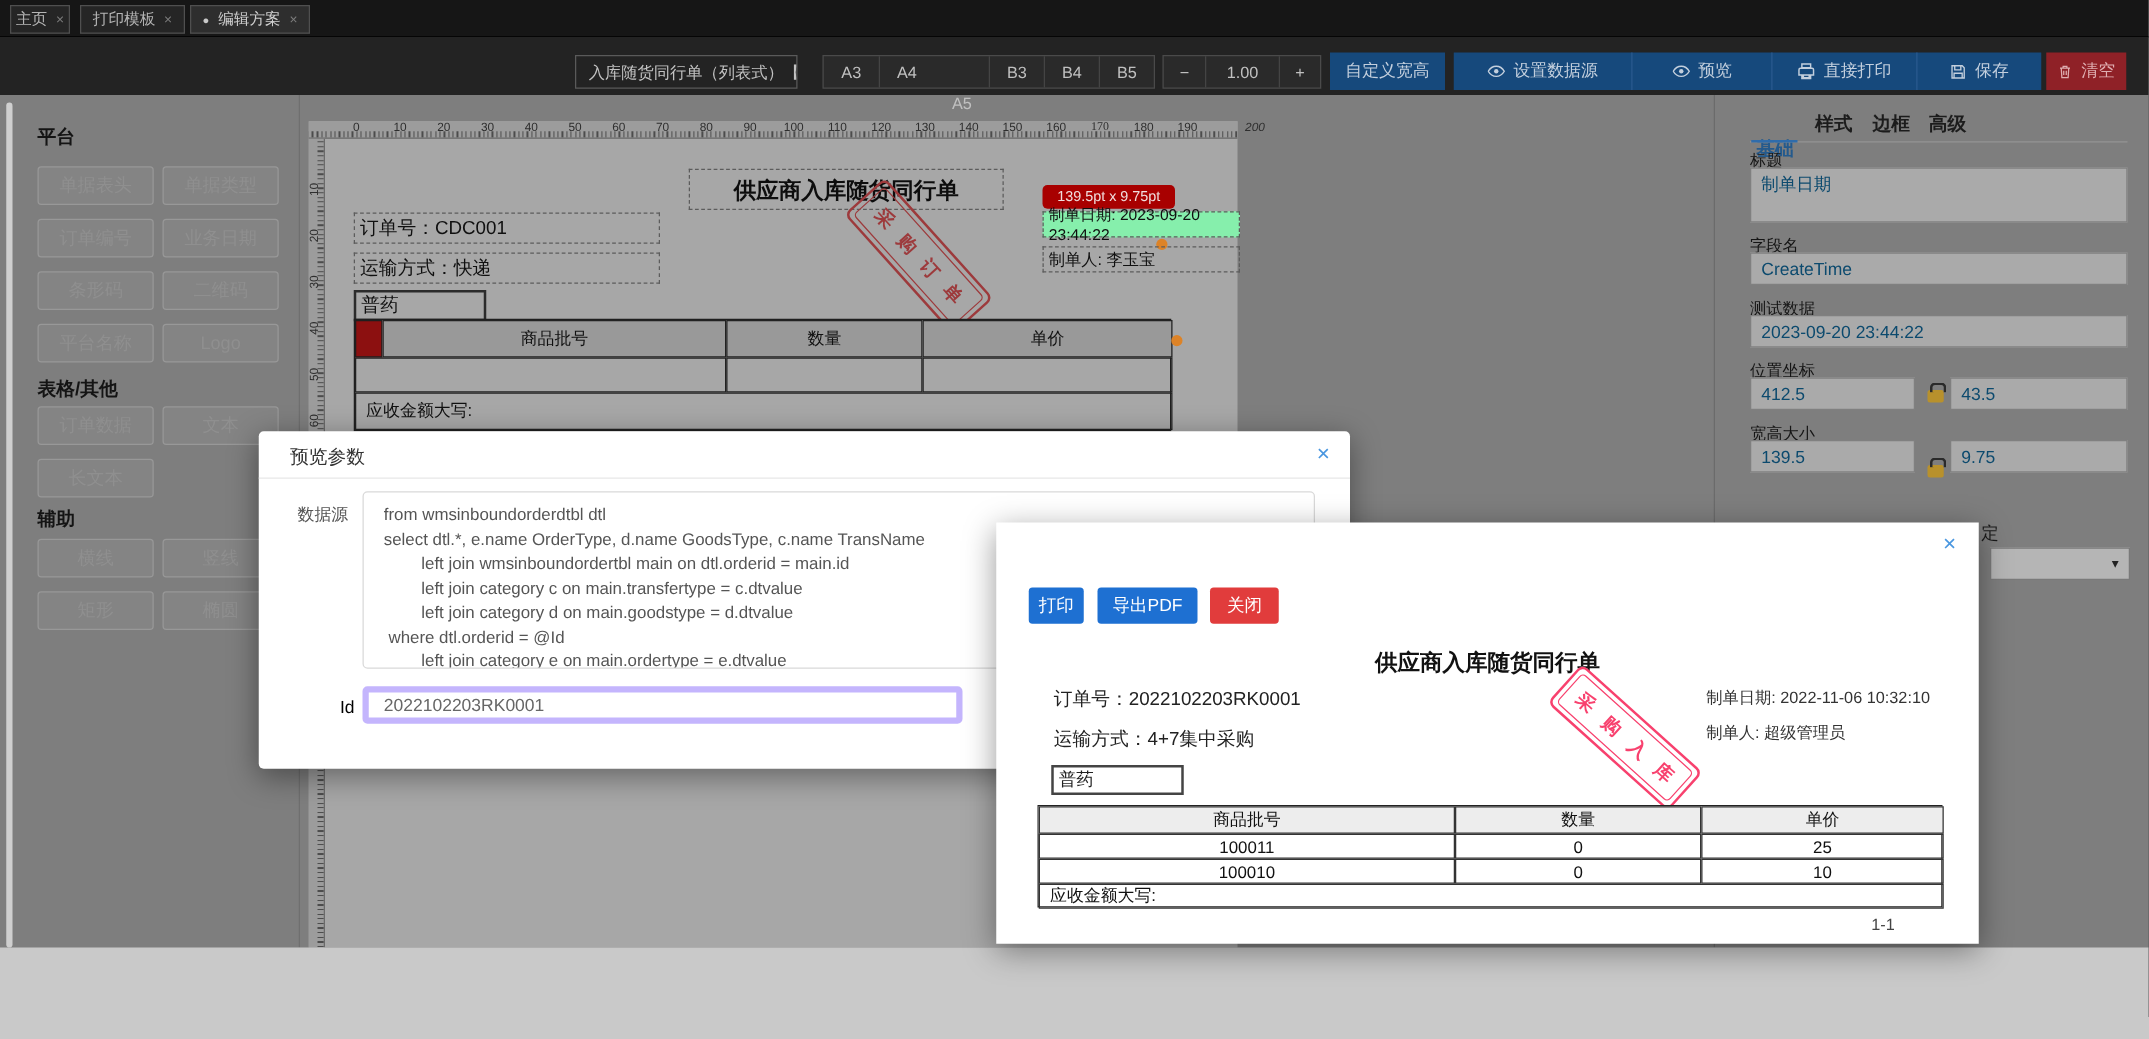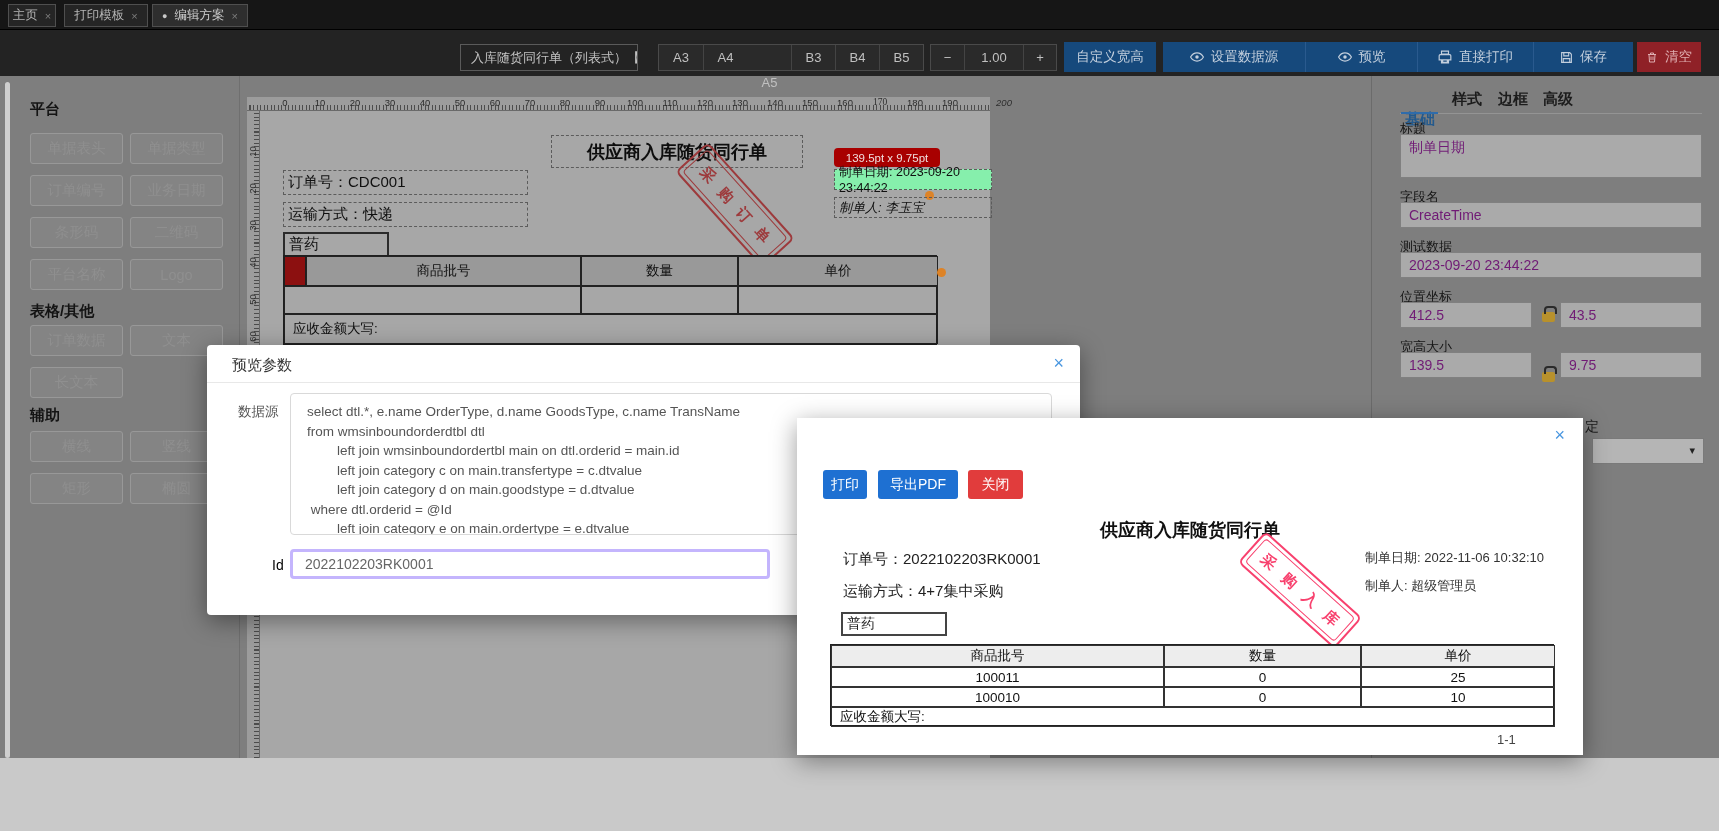--- a/index.html
+++ b/index.html
@@ -53,21 +53,21 @@
   .handle{width:9px;height:9px;border-radius:50%;background:#dd8327;}
   .stamp{border:2px solid currentColor;border-radius:6px;display:flex;align-items:center;justify-content:center;
       font-weight:bold;font-size:15px;}
   .stamp::after{content:"";position:absolute;inset:3px;border:1px solid currentColor;border-radius:4px;}
   .tcell{border:1px solid #222;display:flex;align-items:center;justify-content:center;font-size:13.5px;color:#101010;}
   
   .pdivider{left:1371px;top:76px;width:1px;height:682px;background:#6b6b6b;}
   .ptab{font-size:15px;font-weight:bold;color:#1c1c1c;cursor:pointer;}
   .ptab.active{color:#245a8d;}
   .plabel{font-size:13px;color:#151515;}
-  .pinput{background:#aaa;border:1px solid #808080;color:#701a75;font-size:14px;display:flex;align-items:center;
+  .pinput{background:#aaa;border:1px solid #808080;color:#0c4a6e;font-size:14px;display:flex;align-items:center;
       padding:0 8px;}
   .lock{position:relative;width:13px;height:10px;background:#b8912c;border-radius:2px;}
   .lock::before{content:"";position:absolute;top:-6px;left:2px;width:9px;height:6px;border:2px solid #2a2a2a;
       border-bottom:none;border-radius:4px 4px 0 0;}
   
   .modal{background:#fff;box-shadow:0 6px 24px rgba(0,0,0,.4);}
   .mclose{color:#4a97e0;font-size:18px;line-height:1;cursor:pointer;}
   .sqlline{white-space:pre;font-size:13.5px;color:#555;line-height:19.5px;}
   .m2btn{display:flex;align-items:center;justify-content:center;color:#fff;font-size:14px;border-radius:3px;cursor:pointer;}
   .p2cell{border:1px solid #333;display:flex;align-items:center;justify-content:center;font-size:13.5px;color:#111;}
@@ -215,21 +215,21 @@
     </div>
 
   <div class="abs doc-title" style="left:551px;top:135px;width:252px;height:33px;">供应商入库随货同行单</div>
   <div class="abs doc-dashed" style="left:283px;top:170px;width:245px;height:25px;">订单号：CDC001</div>
   <div class="abs doc-dashed" style="left:283px;top:202px;width:245px;height:25px;">运输方式：快递</div>
   <div class="abs doc-solid" style="left:283px;top:232px;width:106px;height:25px;">普药</div>
 
   <div class="abs tip" style="left:834px;top:148px;width:106px;height:19px;">139.5pt x 9.75pt</div>
   <div class="abs doc-dashed hl" style="left:834px;top:169px;width:158px;height:21px;font-size:12.5px;">制单日期: 2023-09-20 23:44:22</div>
   <div class="abs handle" style="left:925px;top:191px;"></div>
-  <div class="abs doc-dashed" style="left:834px;top:197px;width:158px;height:21px;font-size:13px;font-style:italic;">制单人: 李玉宝</div>
+  <div class="abs doc-dashed" style="left:834px;top:197px;width:158px;height:21px;font-size:13px;">制单人: 李玉宝</div>
 
   <div class="abs stamp" style="left:670px;top:183px;width:130px;height:44px;color:#9d3a3c;letter-spacing:12px;padding-left:12px;transform:rotate(48deg);">采购订单</div>
 
   <div class="abs" style="left:283px;top:255px;width:654px;height:90px;border:1px solid #1f1f1f;">
     <div class="abs" style="left:0;top:0;width:22px;height:30px;background:#8c1010;border:1px solid #1f1f1f;"></div>
     <div class="abs tcell" style="left:22px;top:0;width:275px;height:30px;background:#999;">商品批号</div>
     <div class="abs tcell" style="left:297px;top:0;width:157px;height:30px;background:#999;">数量</div>
     <div class="abs tcell" style="left:454px;top:0;width:200px;height:30px;background:#999;">单价</div>
     <div class="abs tcell" style="left:0;top:30px;width:297px;height:28px;"></div>
     <div class="abs tcell" style="left:297px;top:30px;width:157px;height:28px;"></div>
@@ -274,30 +274,30 @@
 
   <div class="abs" style="left:0;top:758px;width:1719px;height:73px;background:#c9c9c9;"></div>
 
   <div class="abs modal" style="left:207px;top:345px;width:873px;height:270px;z-index:10;border-radius:4px;">
     <div class="abs" style="left:0;top:0;width:873px;height:38px;border-bottom:1px solid #e8e8e8;">
       <span style="position:absolute;left:25px;top:11px;font-size:15px;color:#333;">预览参数</span>
       <span class="mclose" style="position:absolute;right:16px;top:9px;">×</span>
     </div>
     <div class="abs" style="left:31px;top:58px;font-size:13.5px;color:#555;">数据源</div>
     <div class="abs" style="left:83px;top:48px;width:762px;height:142px;border:1px solid #d9d9d9;border-radius:4px;padding:8px 16px;overflow:hidden;">
+      <div class="sqlline">from wmsinboundorderdtbl dtl</div>
       <div class="sqlline">select dtl.*, e.name OrderType, d.name GoodsType, c.name TransName</div>
-      <div class="sqlline">from wmsinboundorderdtbl dtl</div>
       <div class="sqlline">        left join wmsinboundordertbl main on dtl.orderid = main.id</div>
       <div class="sqlline">        left join category c on main.transfertype = c.dtvalue</div>
       <div class="sqlline">        left join category d on main.goodstype = d.dtvalue</div>
       <div class="sqlline"> where dtl.orderid = @Id</div>
       <div class="sqlline">        left join category e on main.ordertype = e.dtvalue</div>
     </div>
     <div class="abs" style="left:65px;top:212px;font-size:14px;color:#000000;">Id</div>
-    <div class="abs" style="left:83px;top:204px;width:480px;height:30px;border:3px solid #c4b5fd;border-radius:4px;display:flex;align-items:center;padding-left:12px;font-size:14px;color:#666;">2022102203RK0001</div>
+    <div class="abs" style="left:83px;top:204px;width:480px;height:30px;border:5px solid #c4b5fd;border-radius:4px;display:flex;align-items:center;padding-left:12px;font-size:14px;color:#666;">2022102203RK0001</div>
   </div>
 
   <div class="abs modal" style="left:797px;top:418px;width:786px;height:337px;z-index:20;">
     <span class="mclose" style="position:absolute;right:18px;top:8px;">×</span>
     <div class="abs m2btn" style="left:26px;top:52px;width:44px;height:29px;background:#1e70d2;">打印</div>
     <div class="abs m2btn" style="left:81px;top:52px;width:80px;height:29px;background:#1e70d2;">导出PDF</div>
     <div class="abs m2btn" style="left:171px;top:52px;width:55px;height:29px;background:#e13c3c;">关闭</div>
 
     <div class="abs" style="left:0;top:100px;width:786px;text-align:center;font-size:18px;font-weight:bold;color:#111;">供应商入库随货同行单</div>
 

